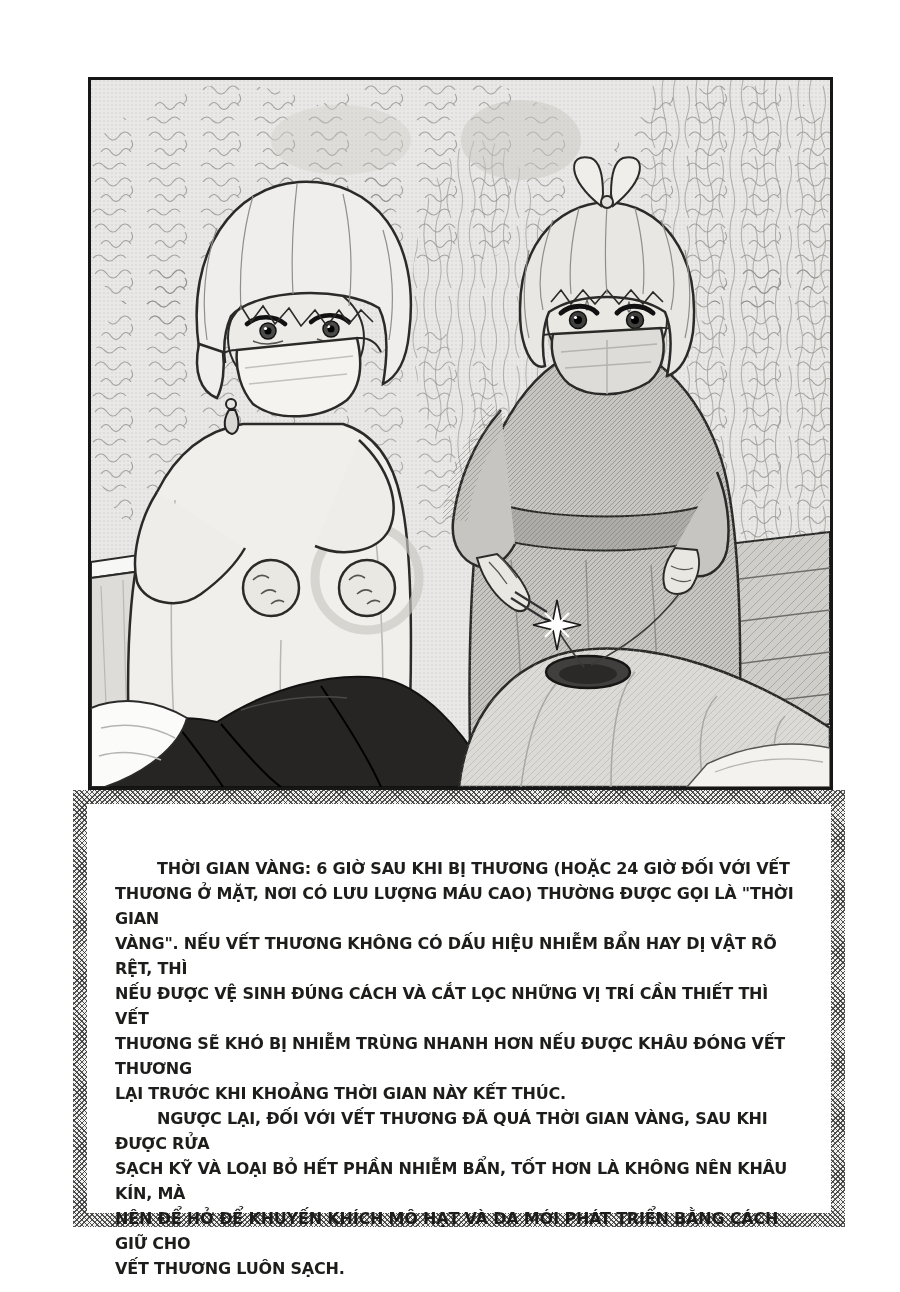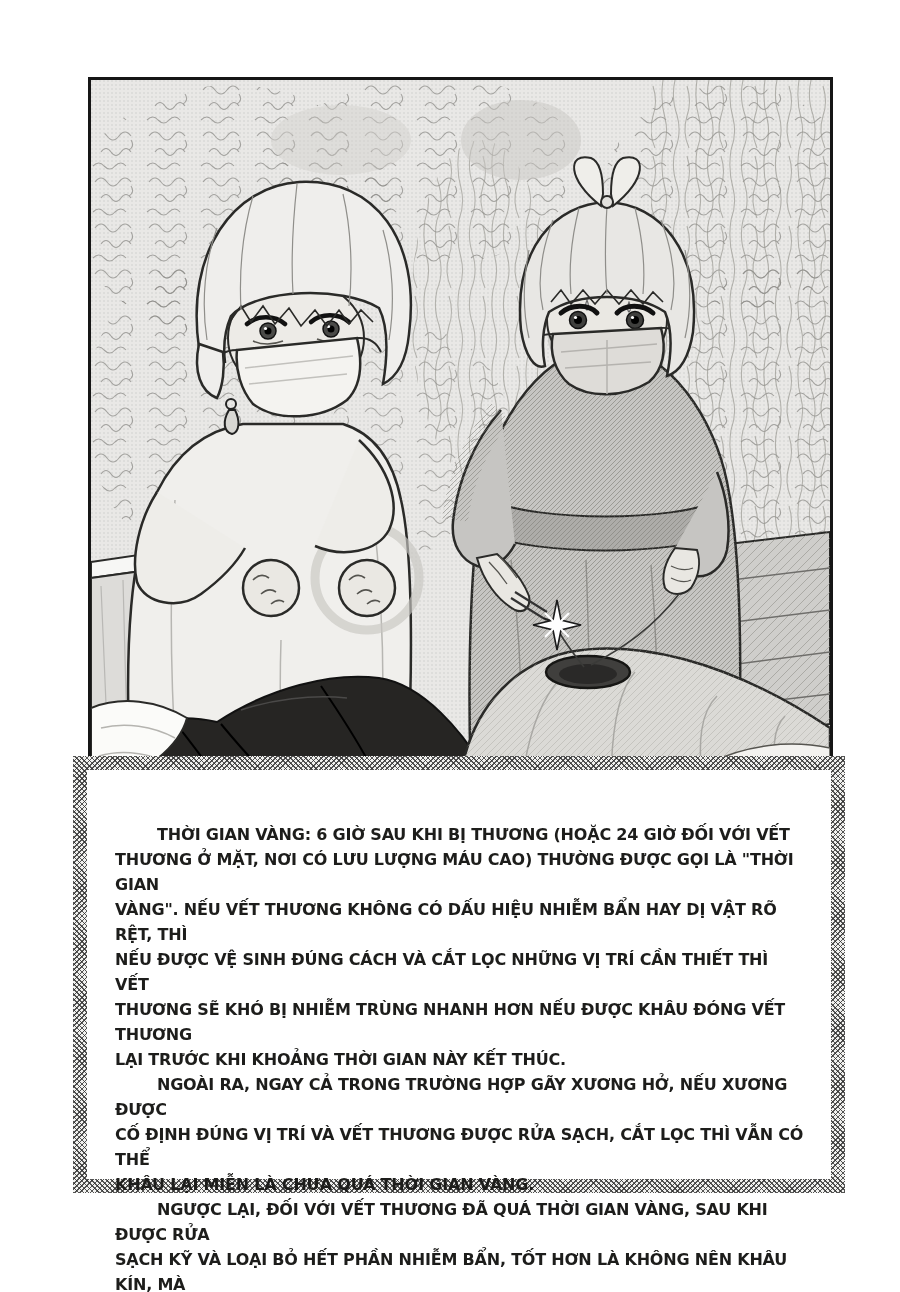--- a/index.html
+++ b/index.html
@@ -11,21 +11,21 @@
   .page{position:absolute;inset:0;}
   
   .panel{
     position:absolute;left:88px;top:77px;width:745px;height:713px;
     box-sizing:border-box;border:3px solid #161616;
     background:var(--c-panel_bg,#e9e8e6);
   }
   .panel svg{position:absolute;left:0;top:0;width:739px;height:707px;display:block;}
   
   .infobox{
-    position:absolute;left:73px;top:756px;width:772px;height:437px;
+    position:absolute;left:73px;top:790px;width:772px;height:437px;
     background:
       repeating-linear-gradient(45deg, rgba(45,45,45,.8) 0 1.1px, transparent 1.1px 3.6px),
       repeating-linear-gradient(135deg, rgba(45,45,45,.8) 0 1.1px, transparent 1.1px 3.6px),
       #f1f1ef;
   }
   .infobox-inner{
     position:absolute;inset:14px;background:#ffffff;
     box-sizing:border-box;padding:52px 26px 0 28px;
   }
   .note{
@@ -239,23 +239,20 @@
   </div>
 
   <div class="infobox">
     <div class="infobox-inner">
       <p class="note">THỜI GIAN VÀNG: 6 GIỜ SAU KHI BỊ THƯƠNG (HOẶC 24 GIỜ ĐỐI VỚI VẾT
 THƯƠNG Ở MẶT, NƠI CÓ LƯU LƯỢNG MÁU CAO) THƯỜNG ĐƯỢC GỌI LÀ "THỜI GIAN
 VÀNG". NẾU VẾT THƯƠNG KHÔNG CÓ DẤU HIỆU NHIỄM BẨN HAY DỊ VẬT RÕ RỆT, THÌ
 NẾU ĐƯỢC VỆ SINH ĐÚNG CÁCH VÀ CẮT LỌC NHỮNG VỊ TRÍ CẦN THIẾT THÌ VẾT
 THƯƠNG SẼ KHÓ BỊ NHIỄM TRÙNG NHANH HƠN NẾU ĐƯỢC KHÂU ĐÓNG VẾT THƯƠNG
 LẠI TRƯỚC KHI KHOẢNG THỜI GIAN NÀY KẾT THÚC.</p>
-      <p class="note">NGOÀI RA, NGAY CẢ TRONG TRƯỜNG HỢP GÃY XƯƠNG HỞ, NẾU XƯƠNG ĐƯỢC
-CỐ ĐỊNH ĐÚNG VỊ TRÍ VÀ VẾT THƯƠNG ĐƯỢC RỬA SẠCH, CẮT LỌC THÌ VẪN CÓ THỂ
-KHÂU LẠI MIỄN LÀ CHƯA QUÁ THỜI GIAN VÀNG.</p>
       <p class="note">NGƯỢC LẠI, ĐỐI VỚI VẾT THƯƠNG ĐÃ QUÁ THỜI GIAN VÀNG, SAU KHI ĐƯỢC RỬA
 SẠCH KỸ VÀ LOẠI BỎ HẾT PHẦN NHIỄM BẨN, TỐT HƠN LÀ KHÔNG NÊN KHÂU KÍN, MÀ
 NÊN ĐỂ HỞ ĐỂ KHUYẾN KHÍCH MÔ HẠT VÀ DA MỚI PHÁT TRIỂN BẰNG CÁCH GIỮ CHO
 VẾT THƯƠNG LUÔN SẠCH.</p>
     </div>
   </div>
 
 </div>
 
 </body></html>

